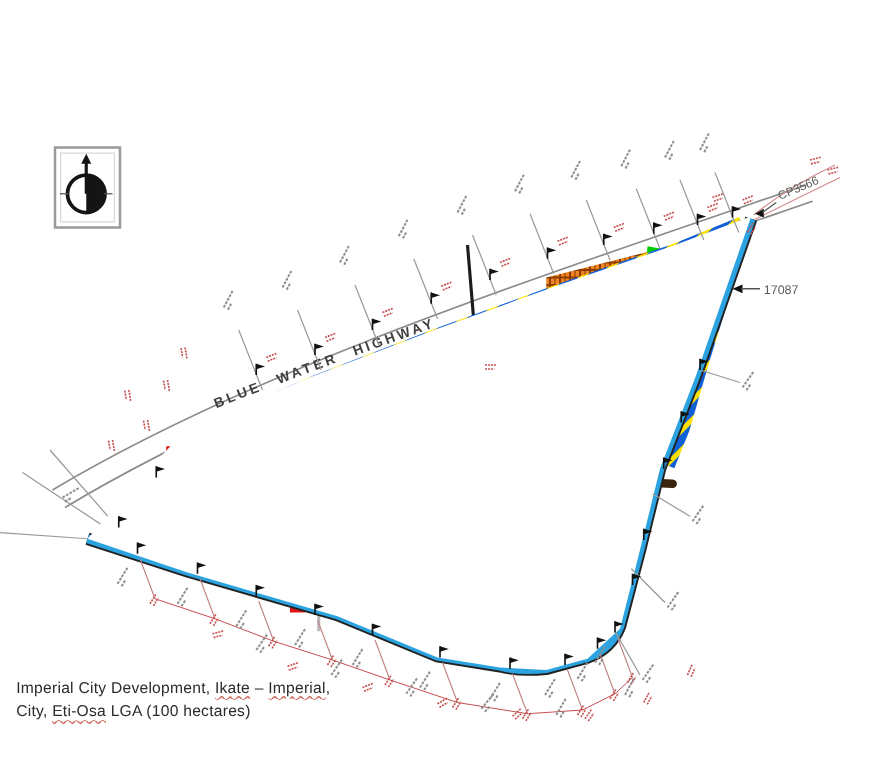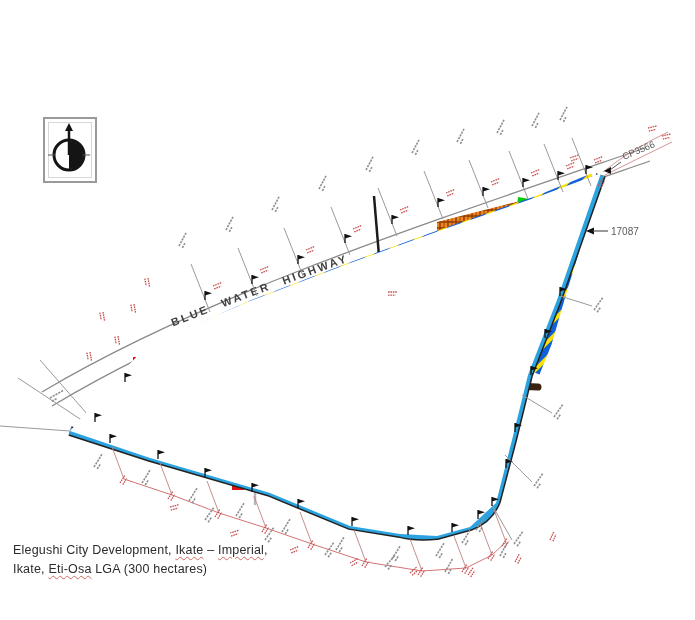--- a/index.html
+++ b/index.html
@@ -281,16 +281,16 @@
       <path d="M69,141 a14,14 0 0 1 0,28 Z" fill="#141414"></path>
       <line x1="69" y1="127" x2="69" y2="155" stroke="#141414" stroke-width="2.5"></line>
       <polygon points="65,131 73,131 69,123" fill="#141414"></polygon>
       <line x1="48" y1="155" x2="55" y2="155" stroke="#555" stroke-width="1"></line>
       <line x1="83" y1="155" x2="90" y2="155" stroke="#555" stroke-width="1"></line>
     </g>
   </g>
 </svg>
 
 <div class="caption">
-  <div><span>Elegushi City Development, </span><span class="sp">Ikate</span><span> – </span><span class="sp">Imperial</span><span>,</span></div>
-  <div><span>Ikate, </span><span class="sp">Eti-Osa</span><span> LGA (300 hectares)</span></div>
+  <div><span>Imperial City Development, </span><span class="sp">Ikate</span><span> – </span><span class="sp">Imperial</span><span>,</span></div>
+  <div><span>City, </span><span class="sp">Eti-Osa</span><span> LGA (100 hectares)</span></div>
 </div>
 </div>
 
 </body></html>

